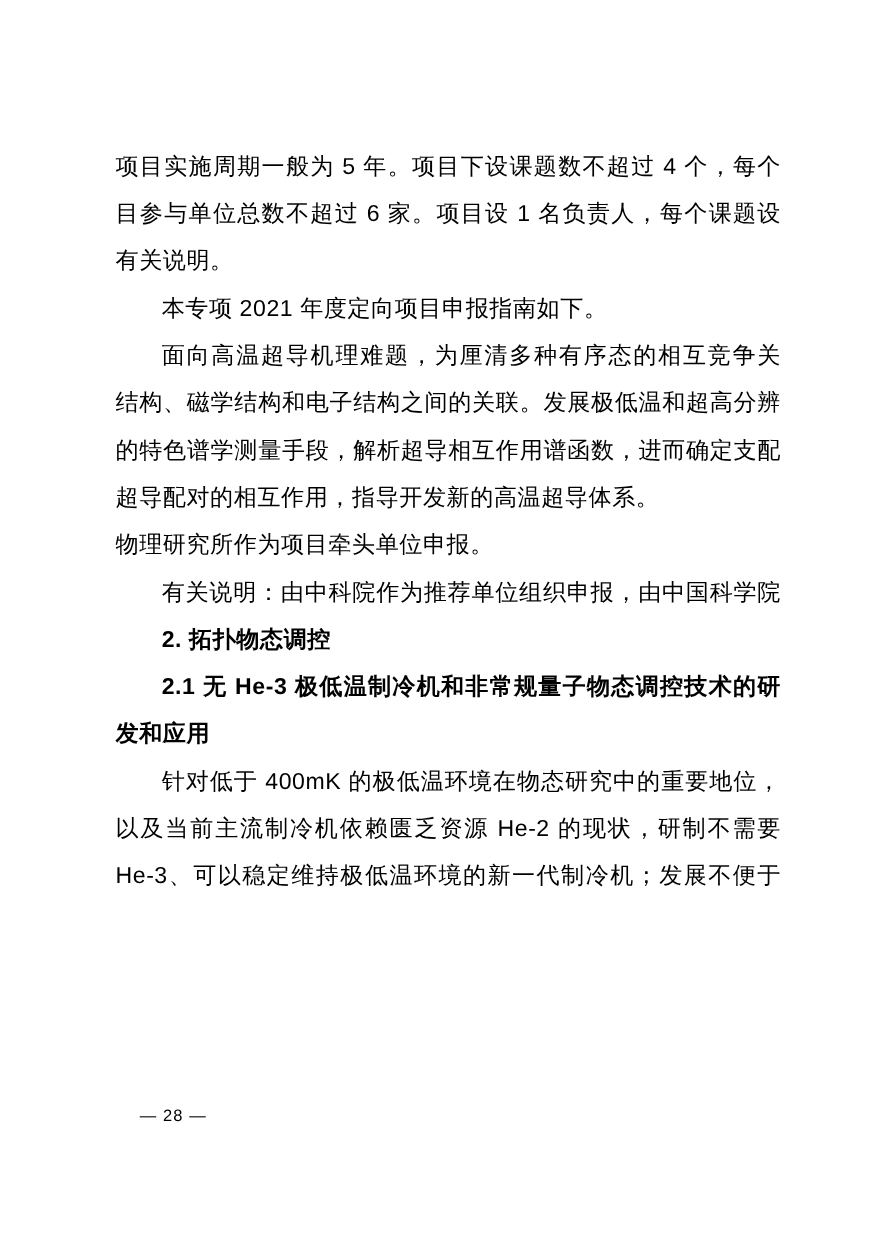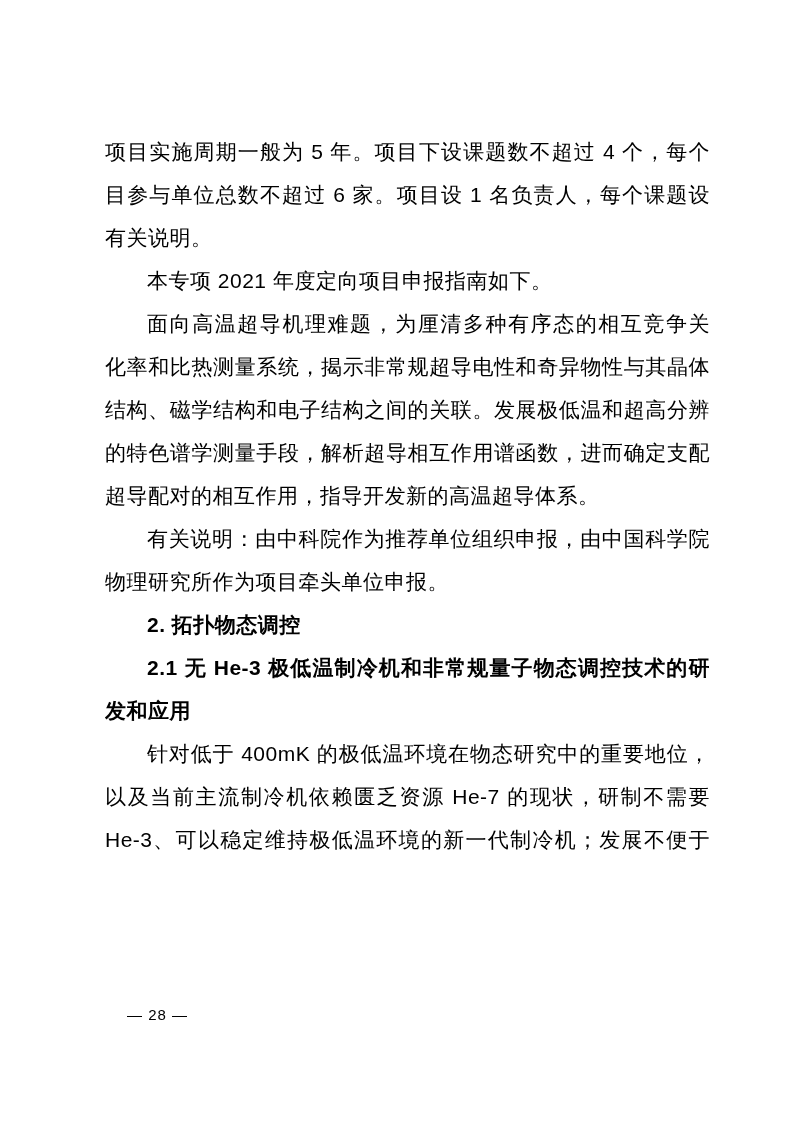--- a/index.html
+++ b/index.html
@@ -51,29 +51,28 @@
 </head>
 <body>
 
 <div class="page">
   <div class="content">
       <div class="line stretch">项目实施周期一般为 5 年。项目下设课题数不超过 4 个，每个项</div>
       <div class="line stretch">目参与单位总数不超过 6 家。项目设 1 名负责人，每个课题设 1</div>
       <div class="line">有关说明。</div>
       <div class="line" style="text-indent: 2em;">本专项 2021 年度定向项目申报指南如下。</div>
       <div class="line stretch" style="text-indent: 2em;">面向高温超导机理难题，为厘清多种有序态的相互竞争关</div>
-      <div class="line stretch">化率和比热测量系统，揭示非常规超导电性和奇异物性与其晶体</div>
       <div class="line stretch">结构、磁学结构和电子结构之间的关联。发展极低温和超高分辨</div>
       <div class="line stretch">的特色谱学测量手段，解析超导相互作用谱函数，进而确定支配</div>
       <div class="line">超导配对的相互作用，指导开发新的高温超导体系。</div>
+      <div class="line">物理研究所作为项目牵头单位申报。</div>
       <div class="line stretch" style="text-indent: 2em;">有关说明：由中科院作为推荐单位组织申报，由中国科学院</div>
-      <div class="line">物理研究所作为项目牵头单位申报。</div>
       <div class="line bold" style="text-indent: 2em;">2. 拓扑物态调控</div>
       <div class="line bold stretch" style="text-indent: 2em;">2.1 无 He-3 极低温制冷机和非常规量子物态调控技术的研</div>
       <div class="line bold">发和应用</div>
       <div class="line stretch" style="text-indent: 2em;">针对低于 400mK 的极低温环境在物态研究中的重要地位，</div>
-      <div class="line stretch">以及当前主流制冷机依赖匮乏资源 He-7 的现状，研制不需要</div>
+      <div class="line stretch">以及当前主流制冷机依赖匮乏资源 He-2 的现状，研制不需要</div>
       <div class="line stretch">He-3、可以稳定维持极低温环境的新一代制冷机；发展不便于在</div>
     </div>
   <div class="footer">
     <span>— 28 —</span>
   </div>
 </div>
 
 </body></html>

